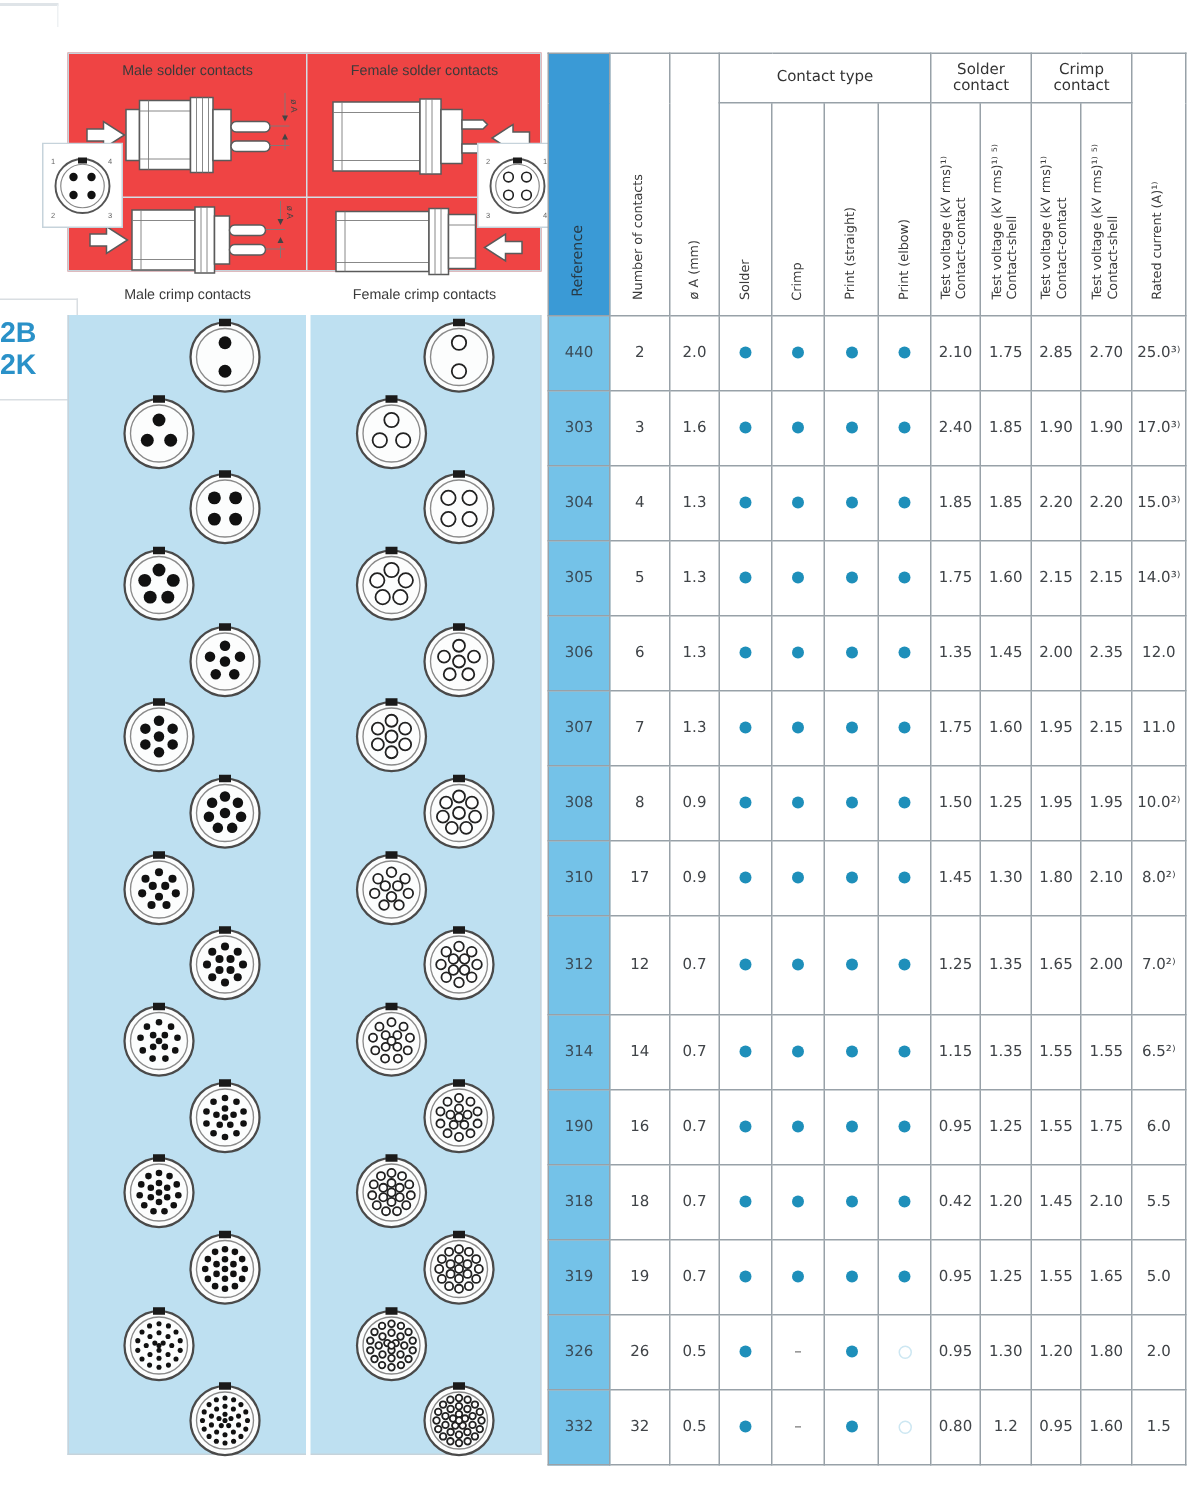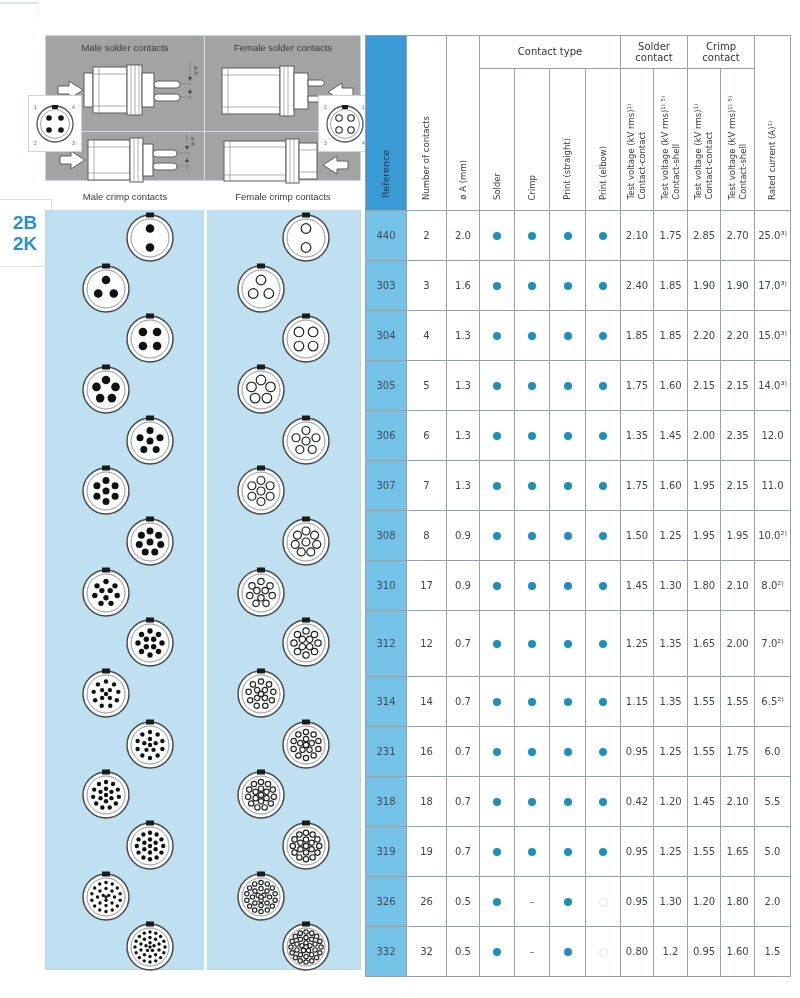--- a/index.html
+++ b/index.html
@@ -2,24 +2,24 @@
 <html><head>
 <meta charset="utf-8">
 <style>
   html,body{margin:0;padding:0;background:#fff;}
   .page{position:relative;width:800px;height:998px;background:#fff;overflow:hidden;
         font-family:"Liberation Sans","DejaVu Sans",sans-serif;color:#3a3a3a;}
   .corner-tab{position:absolute;left:0;top:2px;width:38px;height:14px;
         border-top:2px solid #dfe4e8;border-right:1px solid #eef1f3;}
   .series-box{position:absolute;left:0;top:199px;width:52px;height:68px;background:#fff;
         border:1px solid #d9dee2;border-left:none;box-sizing:border-box;
-        display:flex;flex-direction:column;justify-content:center;padding-left:13px;}
+        display:flex;flex-direction:column;justify-content:center;}
   .series-box span{font-size:19px;font-weight:bold;color:#2a91c8;line-height:1.12;}
   
-  .illus-panel{position:absolute;left:45px;top:35px;width:316px;height:146px;background:#a3a3a3;
+  .illus-panel{position:absolute;left:45px;top:35px;width:316px;height:146px;background:#ef4444;
         border:1px solid #c6d3db;box-sizing:border-box;text-decoration:underline;}
   .illus-vdiv{position:absolute;left:158px;top:0;width:1px;height:100%;background:#d3dee5;}
   .illus-hdiv{position:absolute;left:0;top:95px;width:100%;height:1px;background:#d3dee5;}
   .illus-label{position:absolute;font-size:9.5px;color:#3a3a3a;text-align:center;width:158px;}
   .face-cols{position:absolute;left:45px;top:210px;width:316px;height:760px;background:#bee0f1;
         border:1px solid #c6d3db;border-top:none;box-sizing:border-box;}
   .face-divider{position:absolute;left:204px;top:210px;width:3px;height:760px;background:#fff;}
   .mini-face-box{position:absolute;width:54px;height:57px;}
   
   table.spec{position:absolute;left:365px;top:35px;width:425px;height:935px;
@@ -333,21 +333,21 @@
           <td><span class="dot"></span></td>
           <td><span class="dot"></span></td>
           <td><span class="dot"></span></td>
           <td>1.15</td>
           <td>1.35</td>
           <td>1.55</td>
           <td>1.55</td>
           <td class="ratedcell">6.5²⁾</td>
         </tr>
         <tr style="height: 50px;">
-          <td class="refcell">231</td>
+          <td class="refcell">190</td>
           <td>16</td>
           <td>0.7</td>
           <td><span class="dot"></span></td>
           <td><span class="dot"></span></td>
           <td><span class="dot"></span></td>
           <td><span class="dot"></span></td>
           <td>0.95</td>
           <td>1.25</td>
           <td>1.55</td>
           <td>1.75</td>

